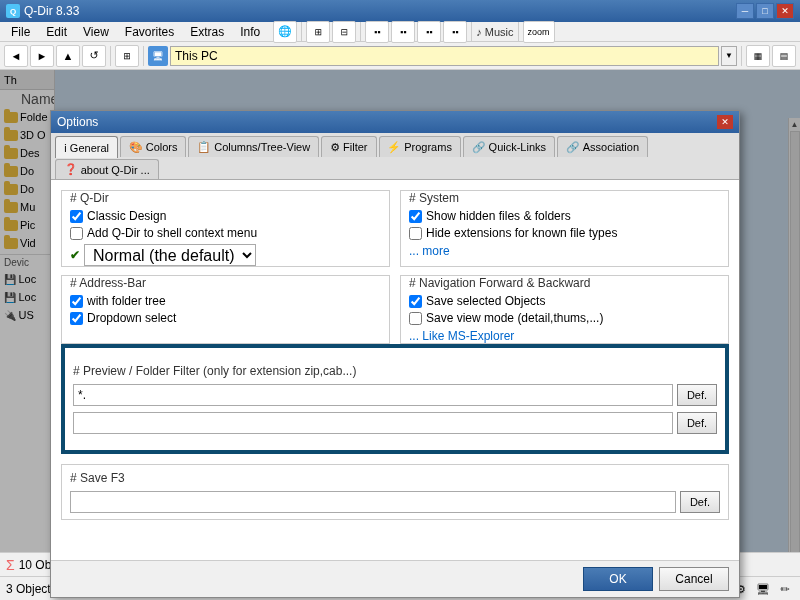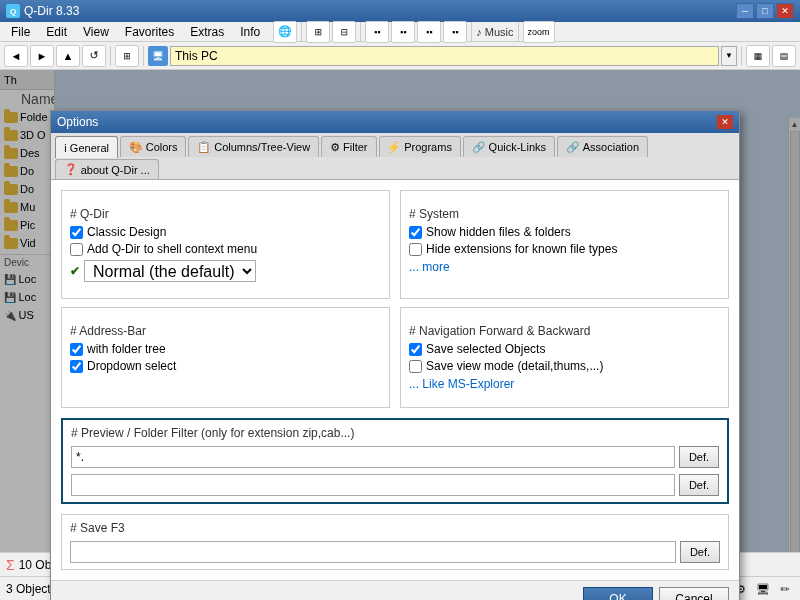--- a/index.html
+++ b/index.html
@@ -297,21 +297,21 @@
       min-height: 380px;
     }
 
     
     .sections-row {
       display: flex;
       gap: 10px;
     }
     .section {
       border: 1px solid #ccc;
-      padding: 16px 8px;
+      padding: 0 8px;
       flex: 1;
       font-size: 12px;
     }
     .section-title {
       color: #333;
       font-weight: normal;
       margin-bottom: 4px;
       font-size: 12px;
     }
     .check-row {
@@ -348,23 +348,22 @@
       background: white;
       height: 22px;
     }
     .checkmark {
       color: #1a6600;
       font-weight: bold;
     }
 
     
     .preview-section {
-      border: 2px solid #0c4a6e;
-      padding: 6px 8px;
-      margin-top: 10px;
+      border: 4px solid #0c4a6e;
+      padding: 16px 8px;
     }
     .filter-row {
       display: flex;
       align-items: center;
       gap: 4px;
       margin-top: 6px;
     }
     .filter-input {
       flex: 1;
       height: 22px;

